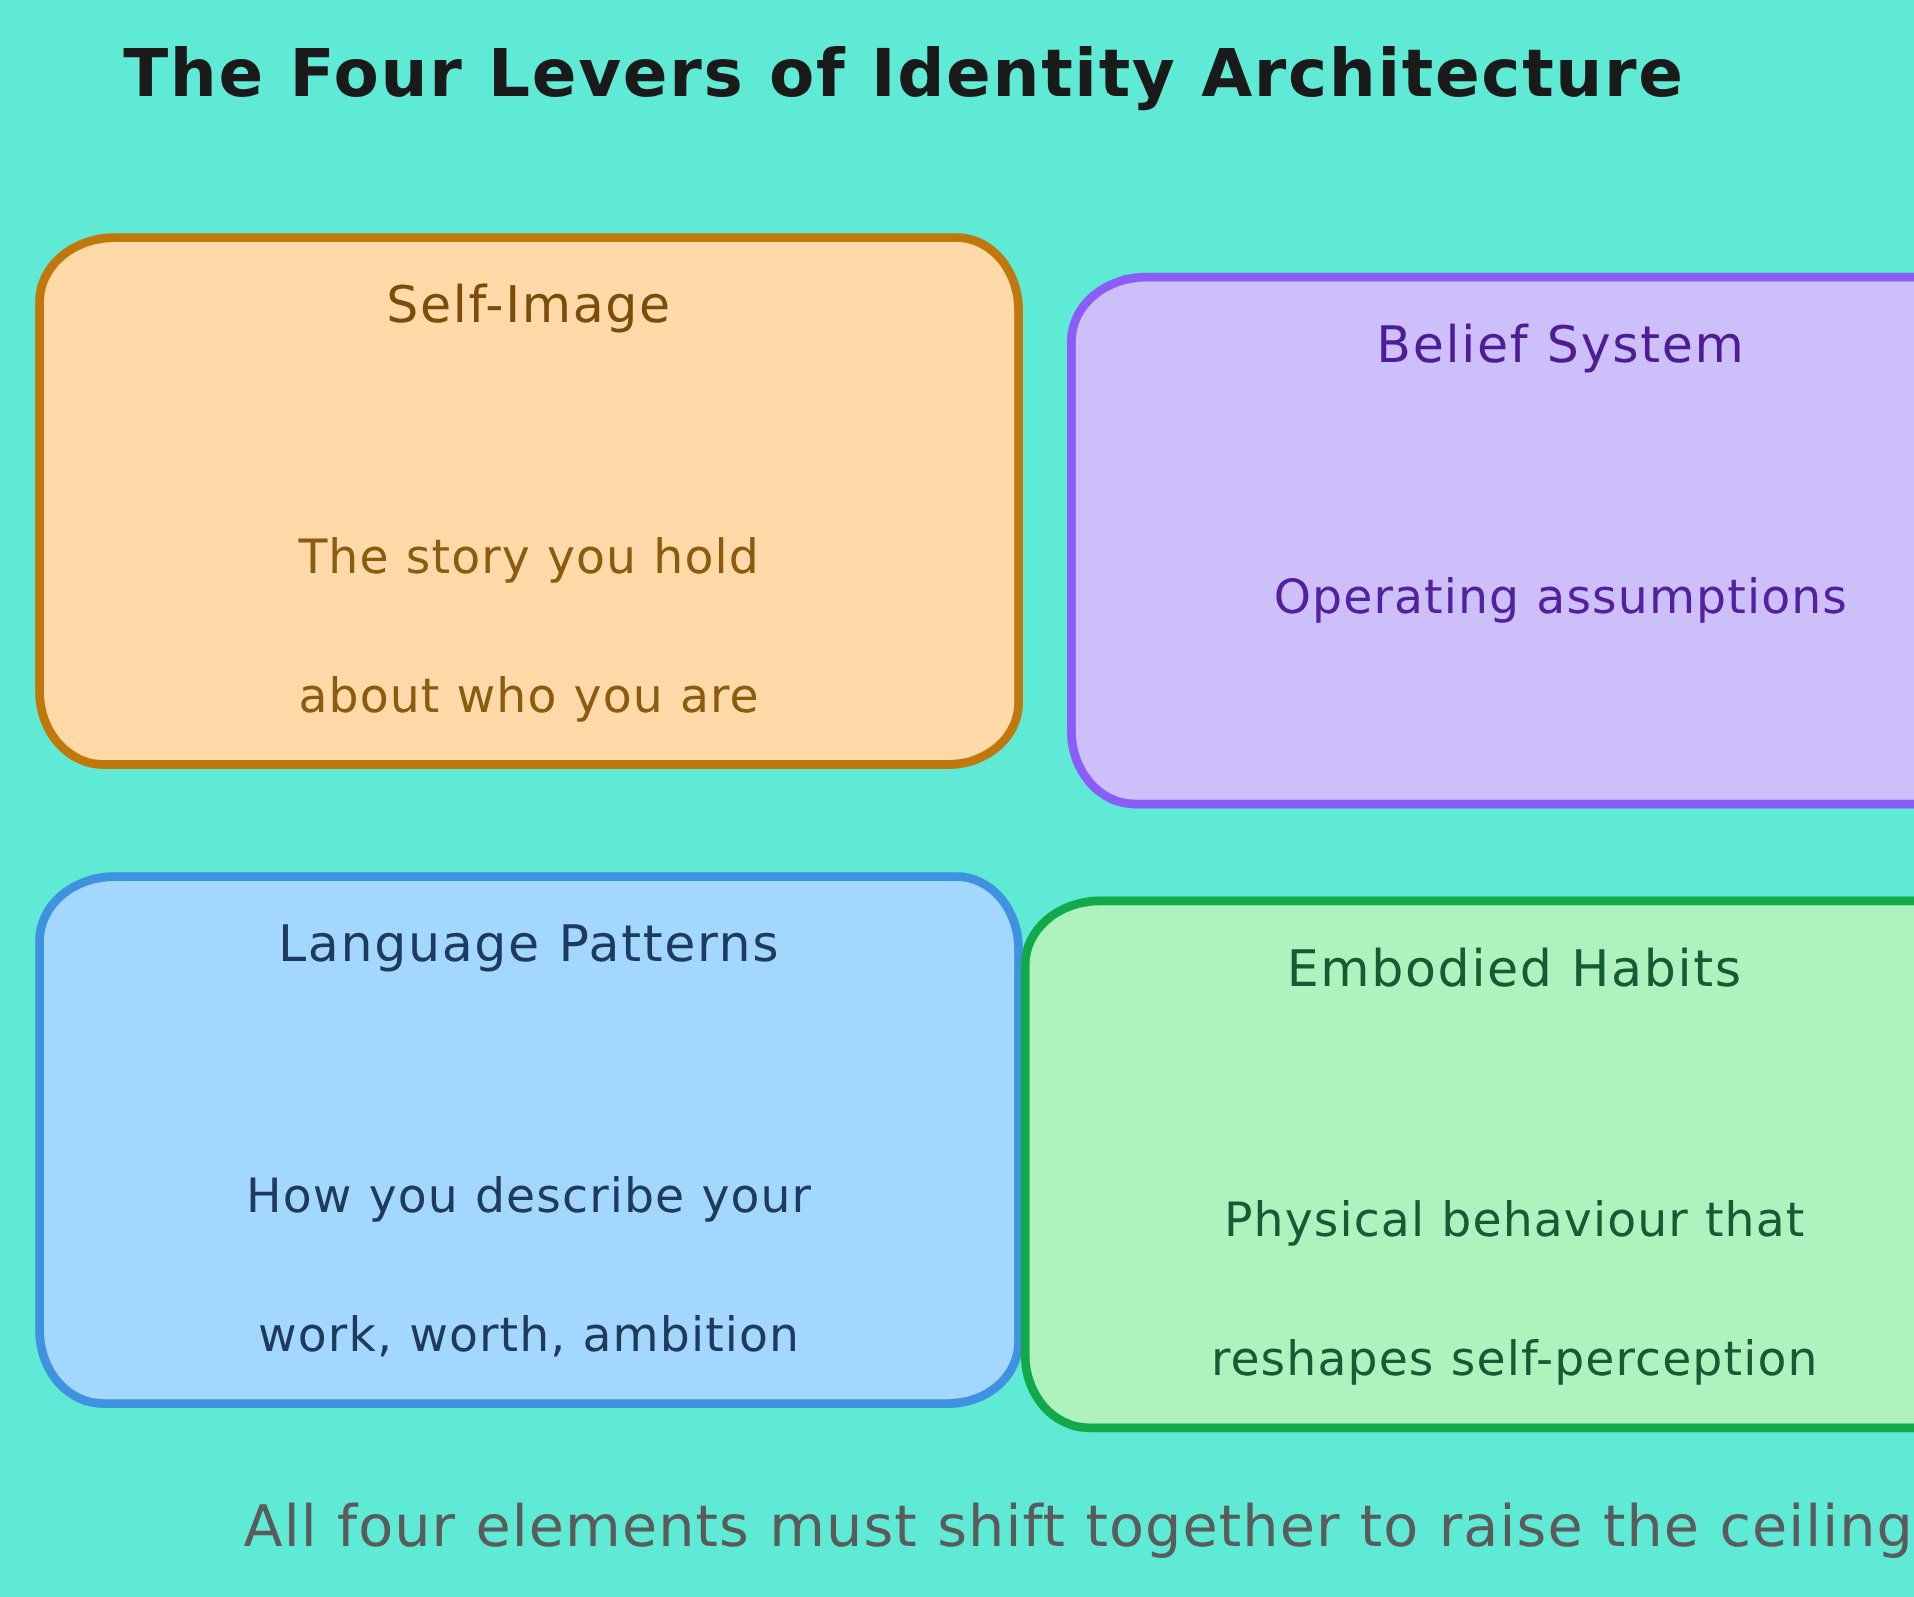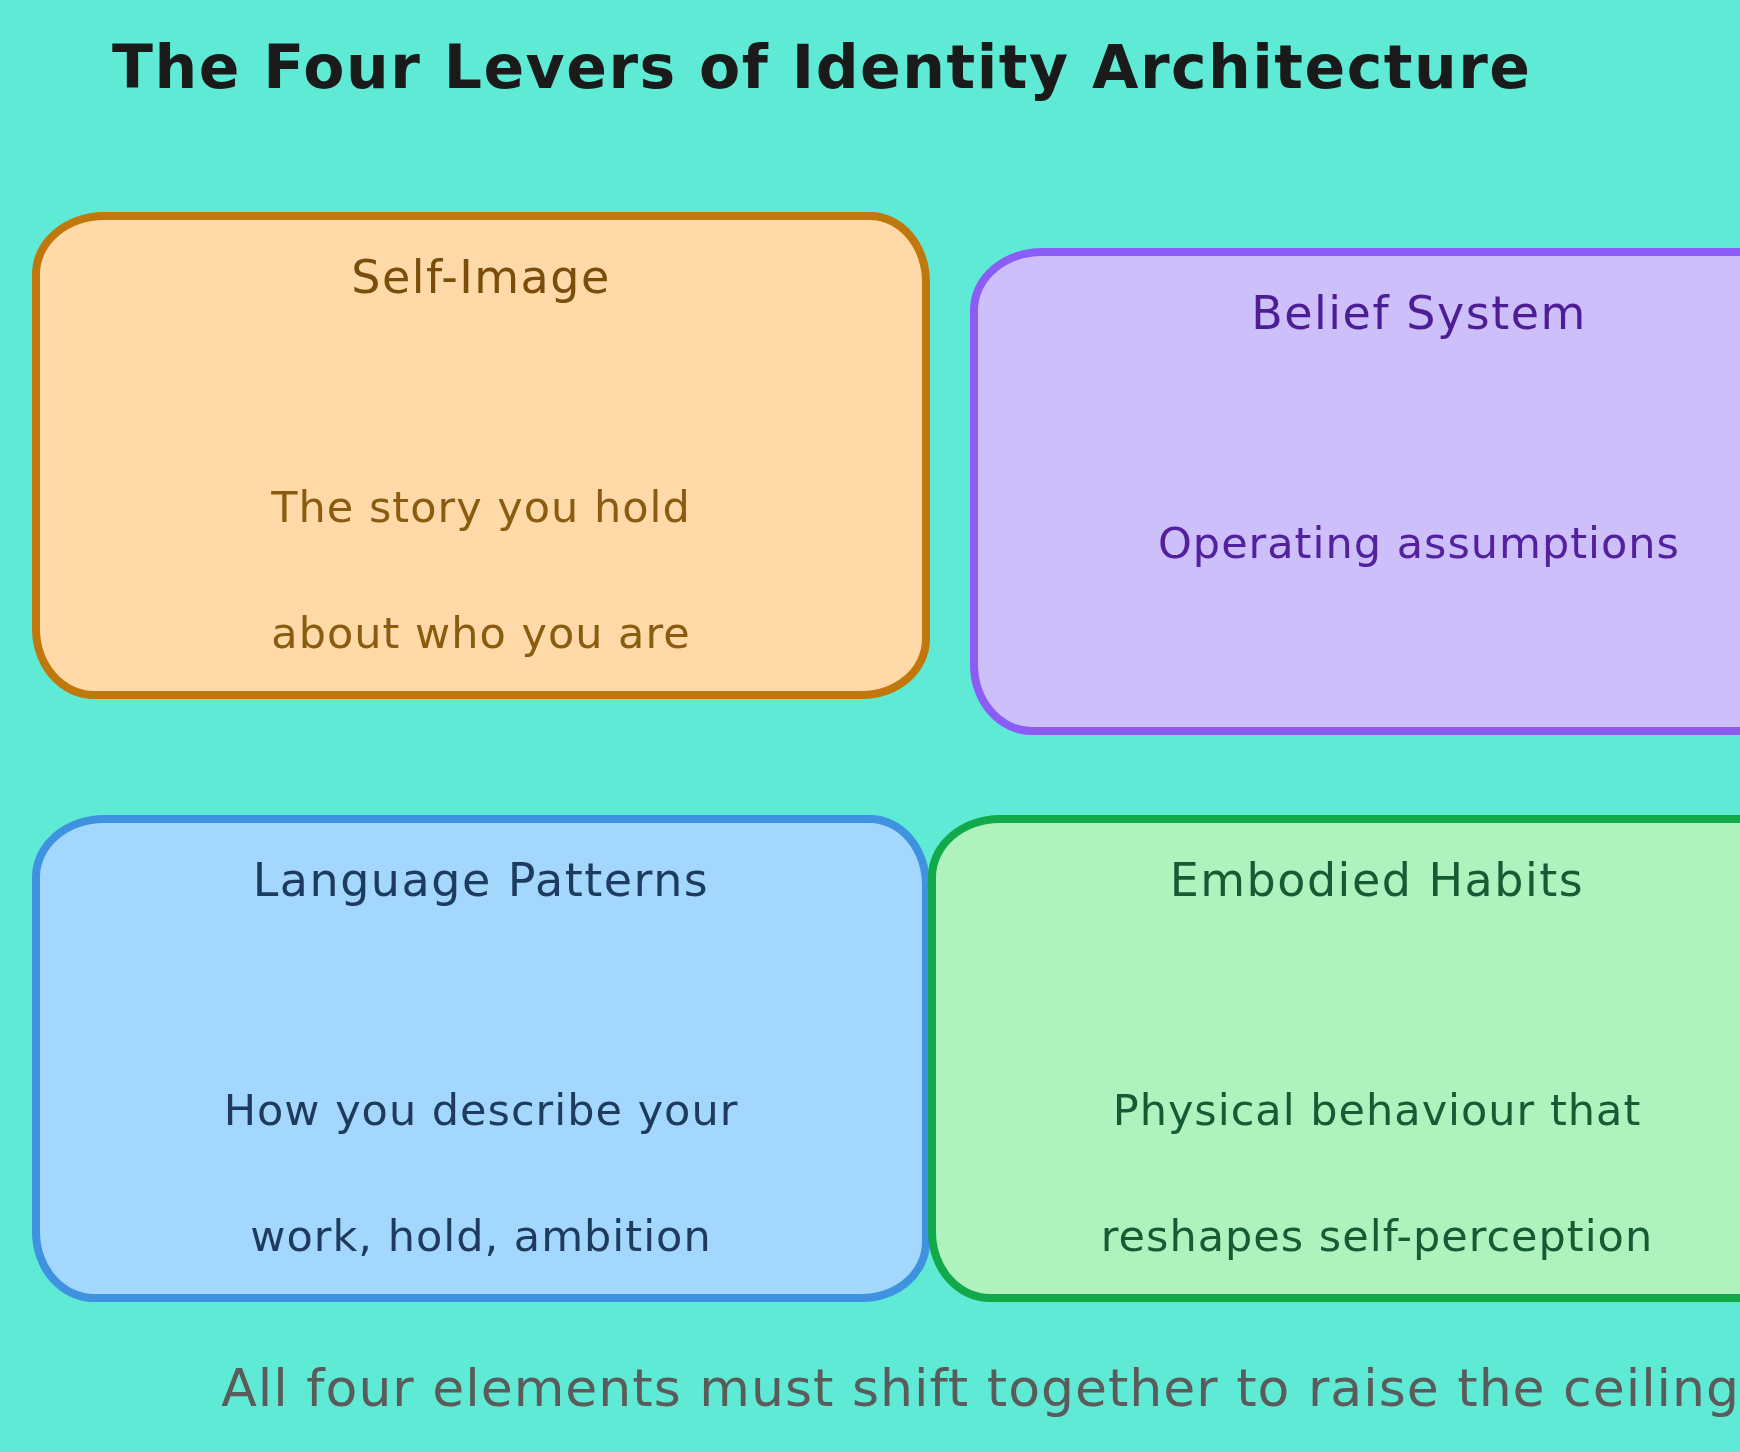--- a/index.html
+++ b/index.html
@@ -30,21 +30,21 @@
     position: absolute;
     width: 898px;
     height: 487px;
     background: var(--fill);
     border: 8px solid var(--border);
     
     border-radius: 72px 60px 68px 62px / 62px 70px 60px 70px;
   }
   .pos-tl { left: 32px;  top: 212px; }
   .pos-tr { left: 970px; top: 212px; margin-top: 36px; }
-  .pos-bl { left: 32px;  top: 815px; padding-left: 28px; }
+  .pos-bl { left: 32px;  top: 793px; padding-left: 28px; }
   .pos-br { left: 928px; top: 815px; text-decoration: underline; }
   .card-title {
     position: absolute;
     top: 30px;
     left: 0;
     right: 0;
     text-align: center;
     font-size: 46px;
     font-weight: 500;
     letter-spacing: 1.5px;
@@ -90,21 +90,21 @@
   </section>
 
   <section class="card pos-tr" style="--fill: #cdbffa; --border: #8b5cf6; --title-color: #4d1d96; --text-color: #54219e;">
     <div class="card-title">Belief System</div>
     <div class="card-line line-1">Operating assumptions</div>
   </section>
 
   <section class="card pos-bl" style="--fill: #a3d7fd; --border: #3f92e0; --title-color: #1d3a5f; --text-color: #1e3a5c;">
     <div class="card-title">Language Patterns</div>
     <div class="card-line line-1">How you describe your</div>
-    <div class="card-line line-2">work, hold, ambition</div>
+    <div class="card-line line-2">work, worth, ambition</div>
   </section>
 
   <section class="card pos-br" style="--fill: #aff2be; --border: #12a94b; --title-color: #155c35; --text-color: #155c35;">
     <div class="card-title">Embodied Habits</div>
     <div class="card-line line-1">Physical behaviour that</div>
     <div class="card-line line-2">reshapes self-perception</div>
   </section>
 
   <p class="footer-caption">All four elements must shift together to raise the ceiling</p>
 

